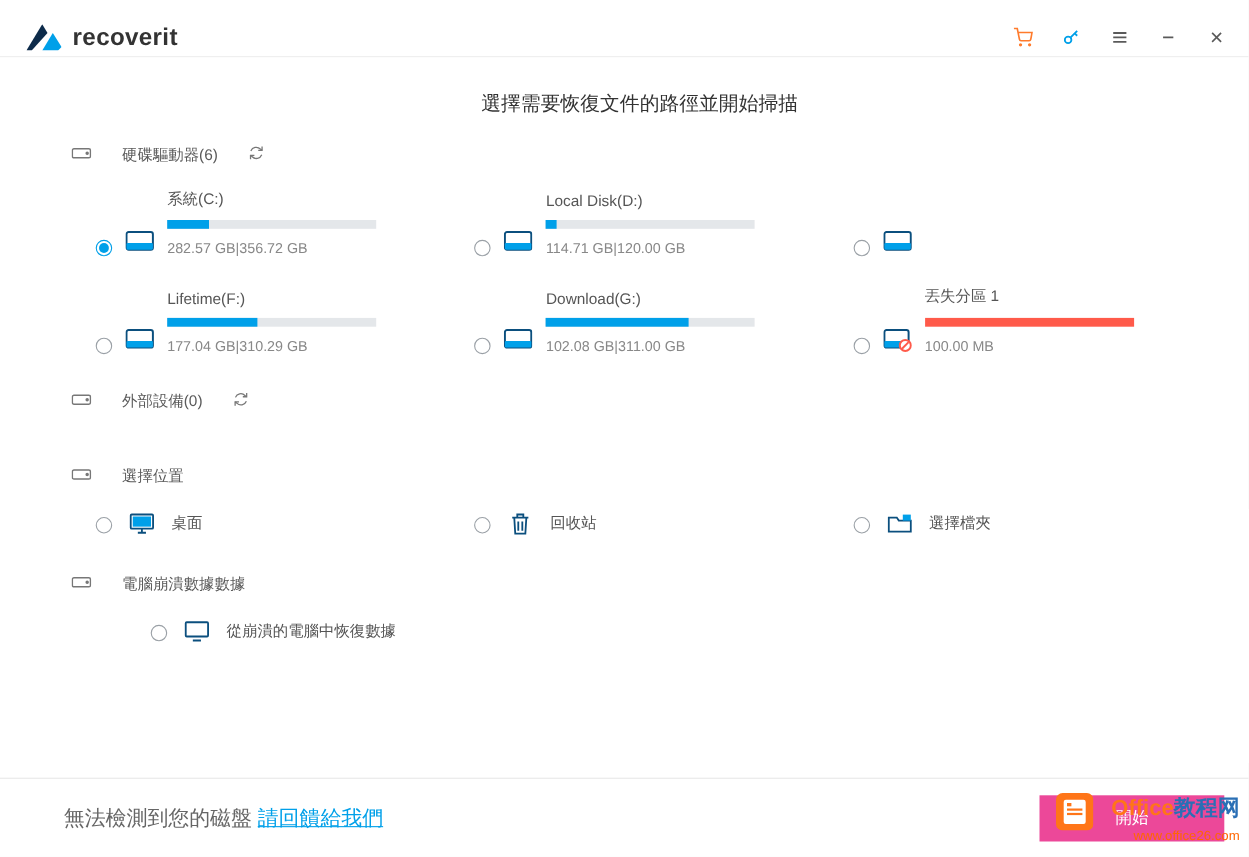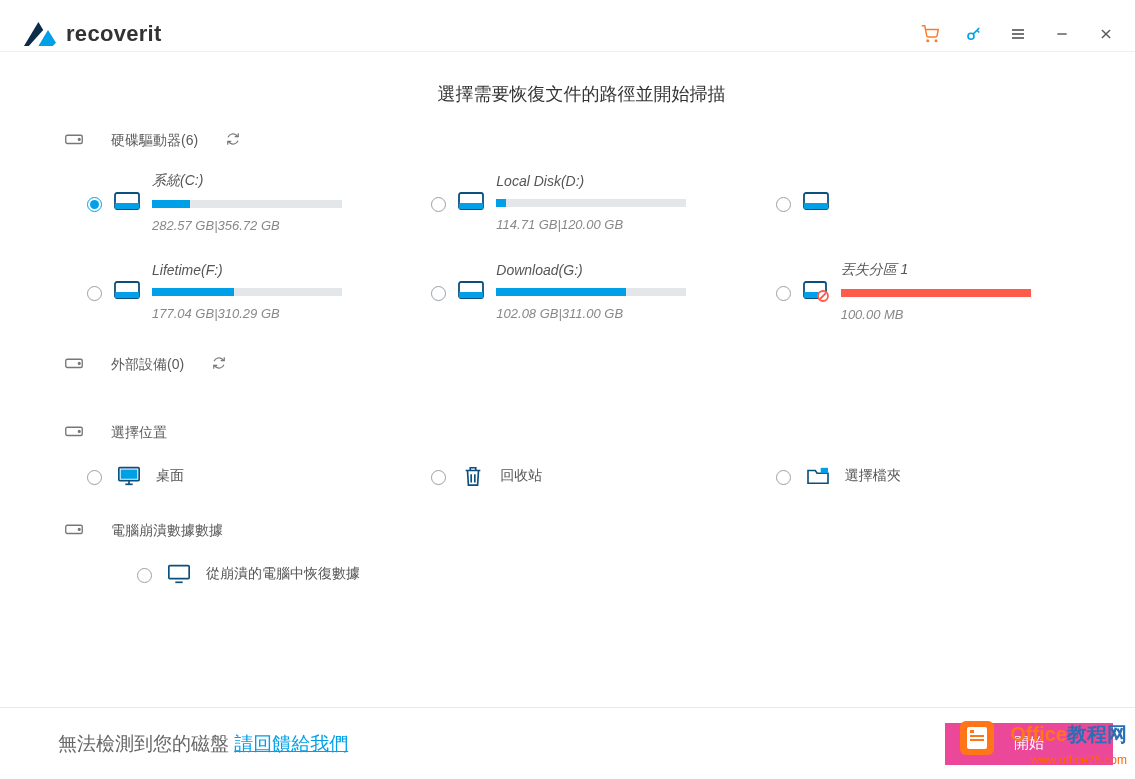--- a/index.html
+++ b/index.html
@@ -63,23 +63,22 @@
   .drives-grid {
     display: grid;
     grid-template-columns: repeat(3, 1fr);
     column-gap: 22px;
     row-gap: 28px;
     margin-left: 22px;
     margin-bottom: 34px;
   }
   .drive-item {
     display: flex;
-    align-items: center;
+    align-items: flex-end;
     gap: 12px;
-    font-style: italic;
   }
   .radio {
     width: 15px; height: 15px;
     border: 1.5px solid #9aa0a6;
     border-radius: 50%;
     margin-top: 3px;
     flex-shrink: 0;
     position: relative;
     cursor: pointer;
   }

